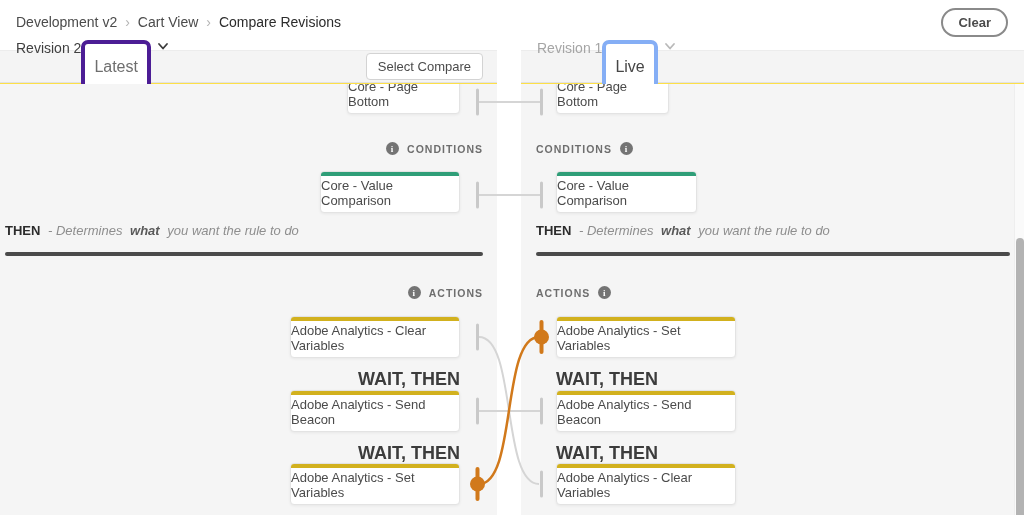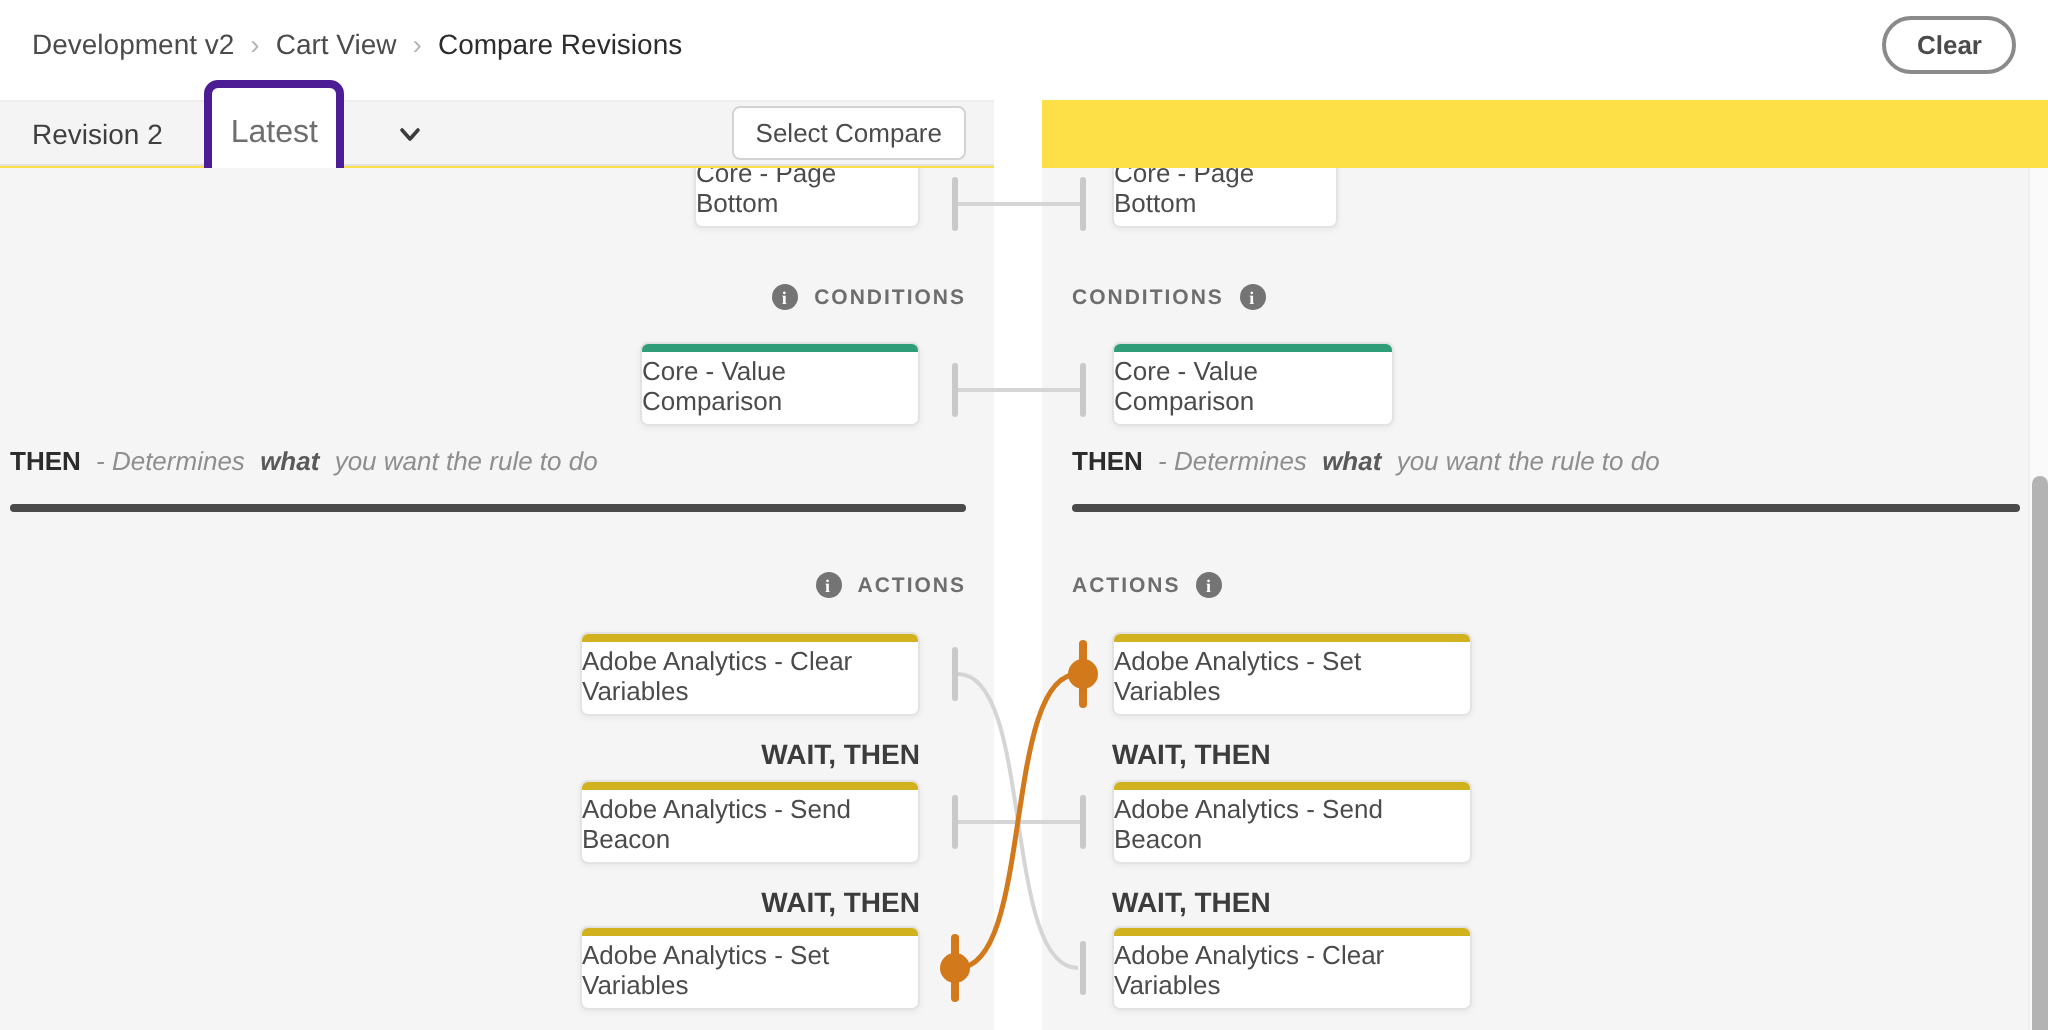--- a/index.html
+++ b/index.html
@@ -21,21 +21,21 @@
   
   .compare { position:absolute; left:0; top:50px; width:1024px; height:465px; }
   .panel { position:absolute; top:0; height:465px; }
   .panel-left { left:0; width:497px; }
   .panel-right { left:521px; width:503px; }
   .gutter { position:absolute; left:497px; top:0; width:24px; height:465px; background:#fff; }
 
   .panel-header { position:absolute; left:0; top:0; right:0; height:33px; background:#f4f4f4;
                   border-top:1px solid #ececec; border-bottom:1px solid #e2e2e2;
                   display:flex; align-items:center; padding:0 14px 0 16px; }
-  .ph-left { display:flex; align-items:center; gap:21px; flex:1; }
+  .ph-left { display:flex; align-items:flex-start; gap:0; flex:1; }
   .rev-label { font-size:14px; color:#3f3f3f; }
   .rev-label.dim { color:#a5a5a5; }
   .badge { background:#fff; border:4px solid #4c1d95; border-radius:7px; padding:15px 9px;
            font-size:16px; color:#6e6e6e; line-height:16px; }
   .badge.live { border-color:#85aef5; color:#464646; }
   .chev { width:12px; height:12px; margin-left:6px; cursor:pointer; }
   .chev svg { display:block; }
   .select-rev-btn { background:#fff; border:1px solid #d3d3d3; border-radius:4px; color:#4b4b4b;
                     font-family:"Liberation Sans",sans-serif; font-size:13px; padding:5px 11px; cursor:pointer; }
 
@@ -57,21 +57,21 @@
   .info-icon { width:13px; height:13px; border-radius:50%; background:#747474; color:#fff;
                font-size:9px; font-weight:700; display:flex; align-items:center; justify-content:center;
                font-family:"Liberation Serif",serif; cursor:pointer; }
 
   .then-line { position:absolute; font-size:13px; white-space:nowrap; }
   .then-kw { font-weight:700; color:#2c2c2c; }
   .then-it { font-style:italic; color:#8e8e8e; margin-left:4px; }
   .then-emph { font-style:italic; font-weight:700; color:#5a5a5a; margin-left:4px; }
   .then-rule { position:absolute; height:4px; background:#4a4a4a; border-radius:2px; }
 
-  .wait-then { position:absolute; font-size:14px; font-weight:700; color:#3c3c3c; }
+  .wait-then { position:absolute; font-size:18px; font-weight:700; color:#3c3c3c; }
 
   
   .overlay { position:absolute; left:0; top:34px; width:1024px; height:431px; pointer-events:none; }
 
   
   .scrollbar { position:absolute; left:1014px; top:34px; width:10px; height:431px;
                background:#fafafa; border-left:1px solid #eeeeee; }
   .scroll-thumb { position:absolute; left:1px; top:154px; width:8px; height:290px;
                   background:#b3b3b3; border-radius:4px; cursor:pointer; }
 </style>
@@ -148,20 +148,31 @@
         <div class="card" style="top:379px; right:37px; width:170px;">
           <div class="bar yellow"></div>
           <span>Adobe Analytics - Set Variables</span>
         </div>
       </div>
     </div>
 
     <div class="gutter"></div>
 
     <div class="panel panel-right">
+      <div class="panel-header">
+        <div class="ph-left">
+          <span class="rev-label dim">Revision 1</span>
+          <span class="badge live">Live</span>
+          <span class="chev">
+            <svg width="12" height="12" viewBox="0 0 12 12">
+                <polyline points="2,4 6,8.5 10,4" fill="none" stroke="#b9b9b9" stroke-width="1.8" stroke-linecap="round" stroke-linejoin="round"></polyline>
+              </svg>
+          </span>
+        </div>
+      </div>
       <div class="panel-canvas">
 
         <div class="card" style="top:-12px; left:35px; width:113px;">
           <span>Core - Page Bottom</span>
         </div>
 
         <div class="section-label" style="top:58px; left:15px;">
           <span>CONDITIONS</span>
           <span class="info-icon">i</span>
         </div>

